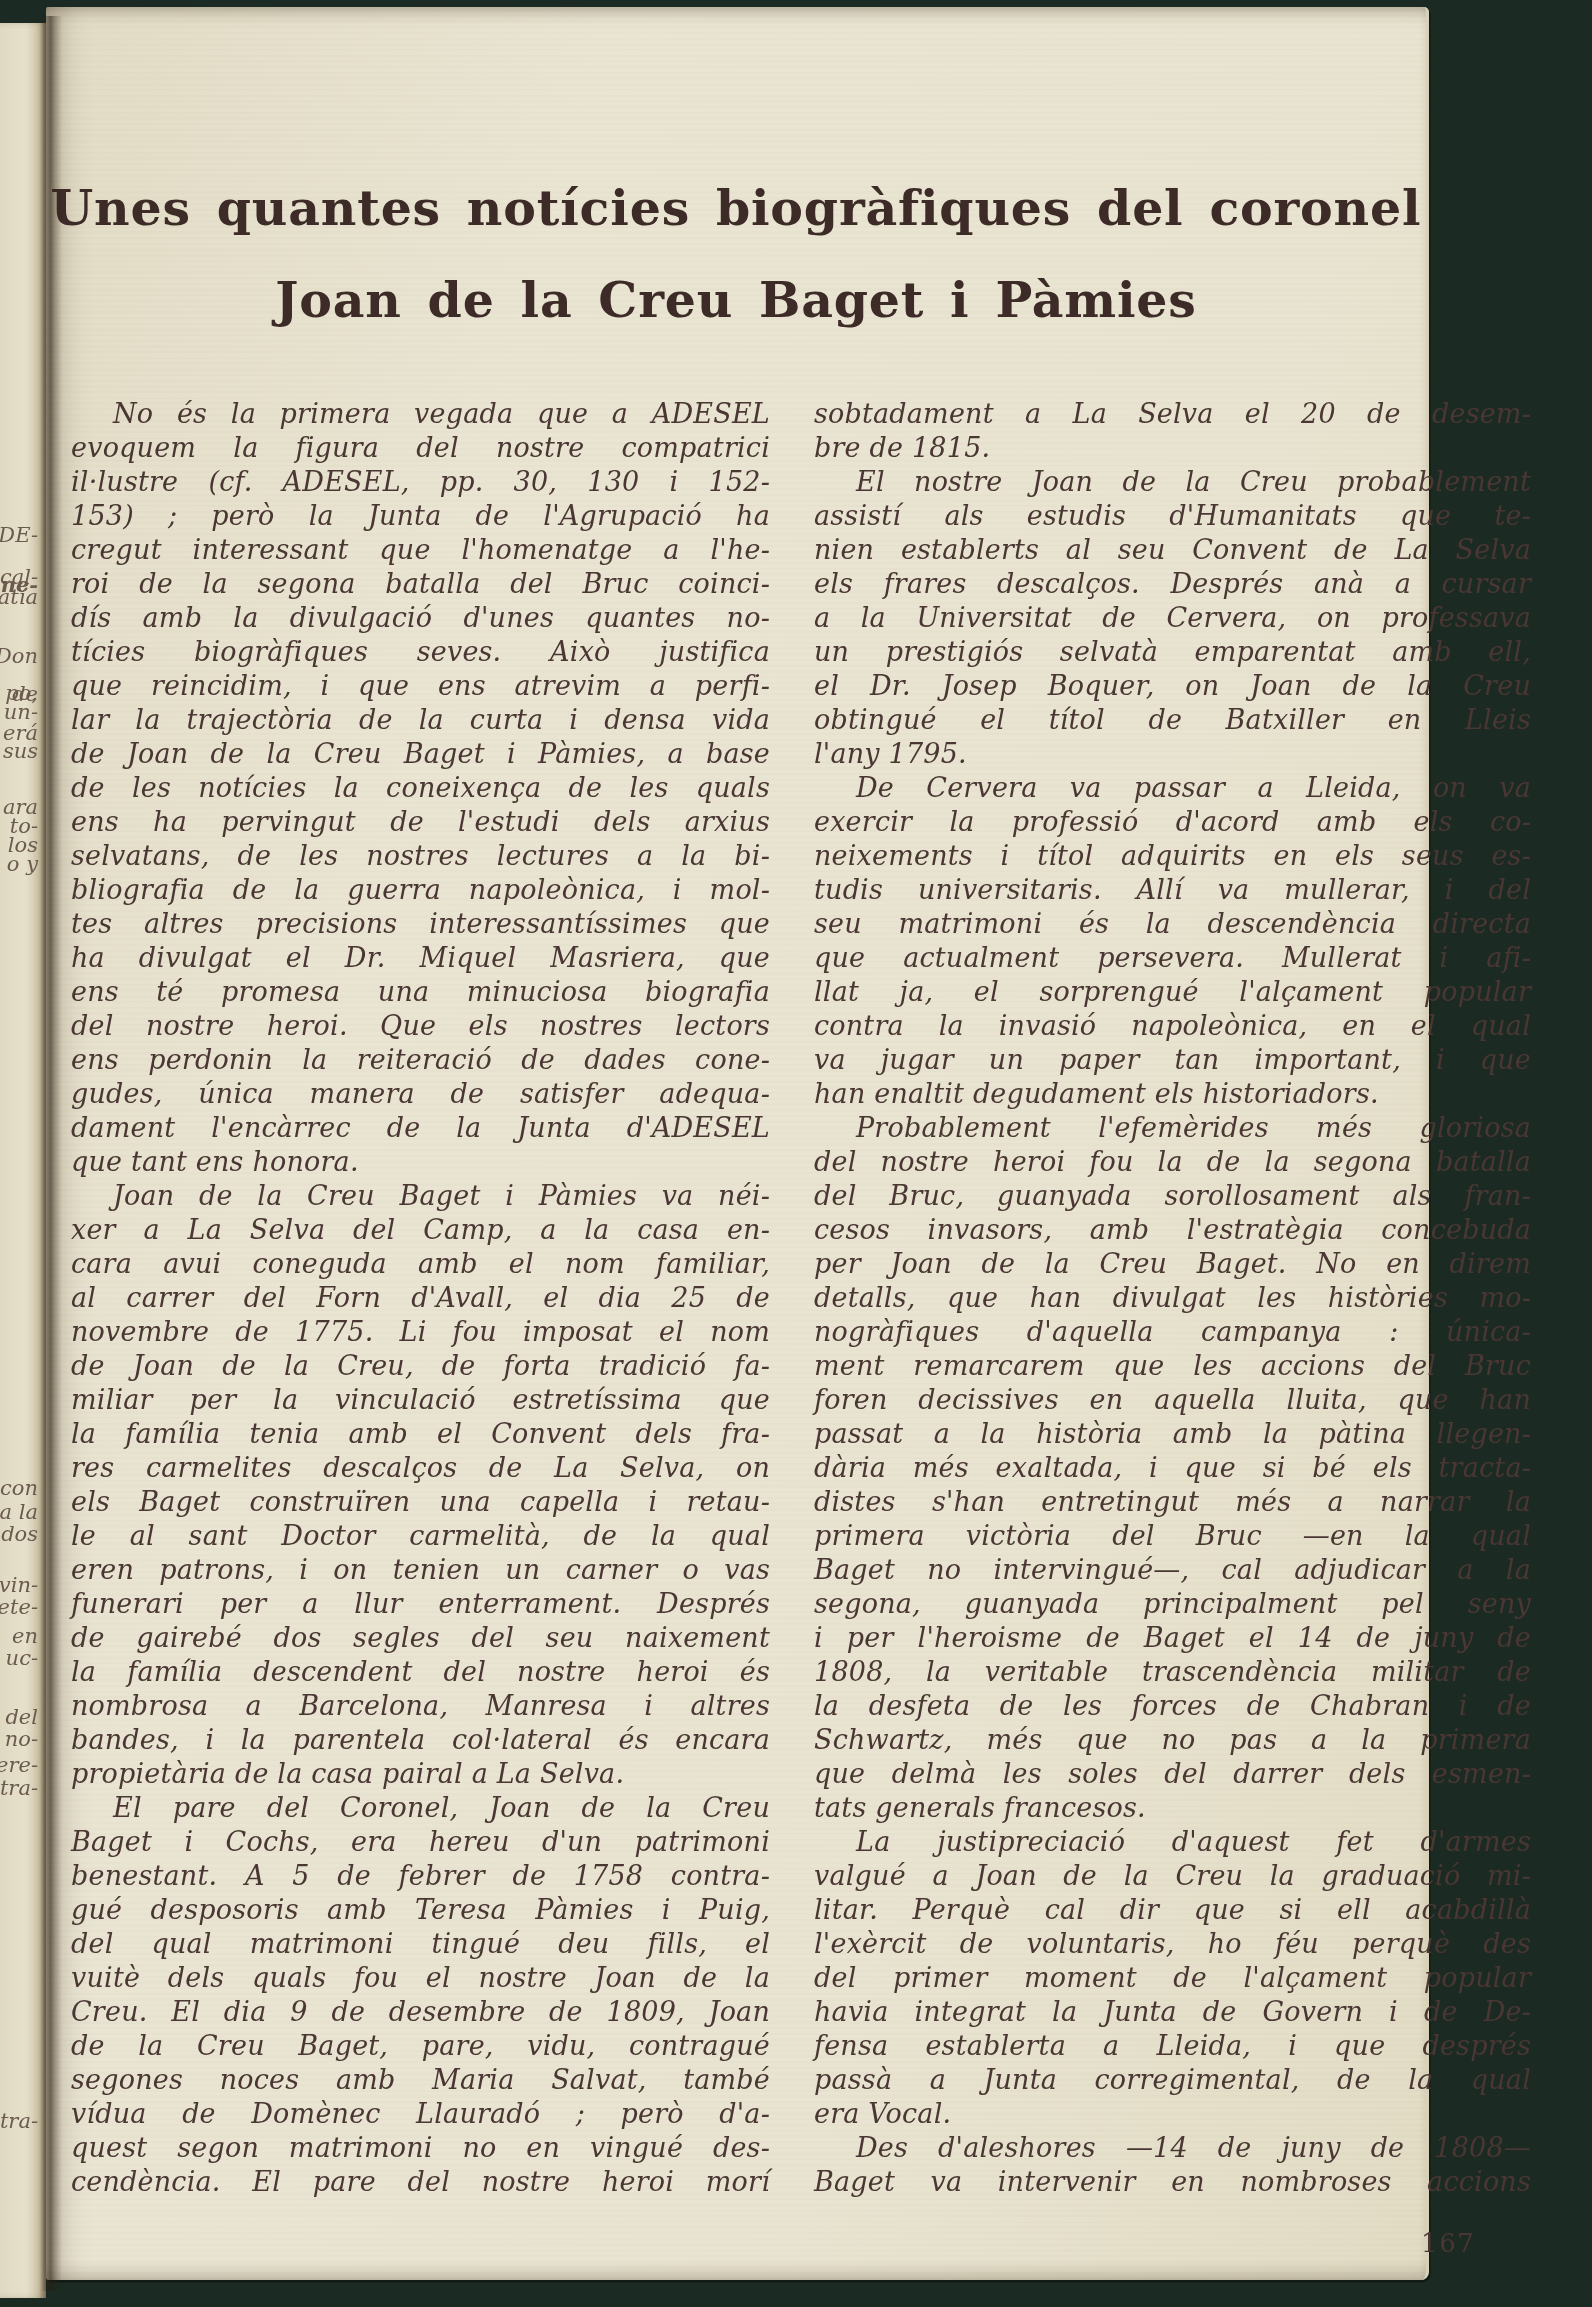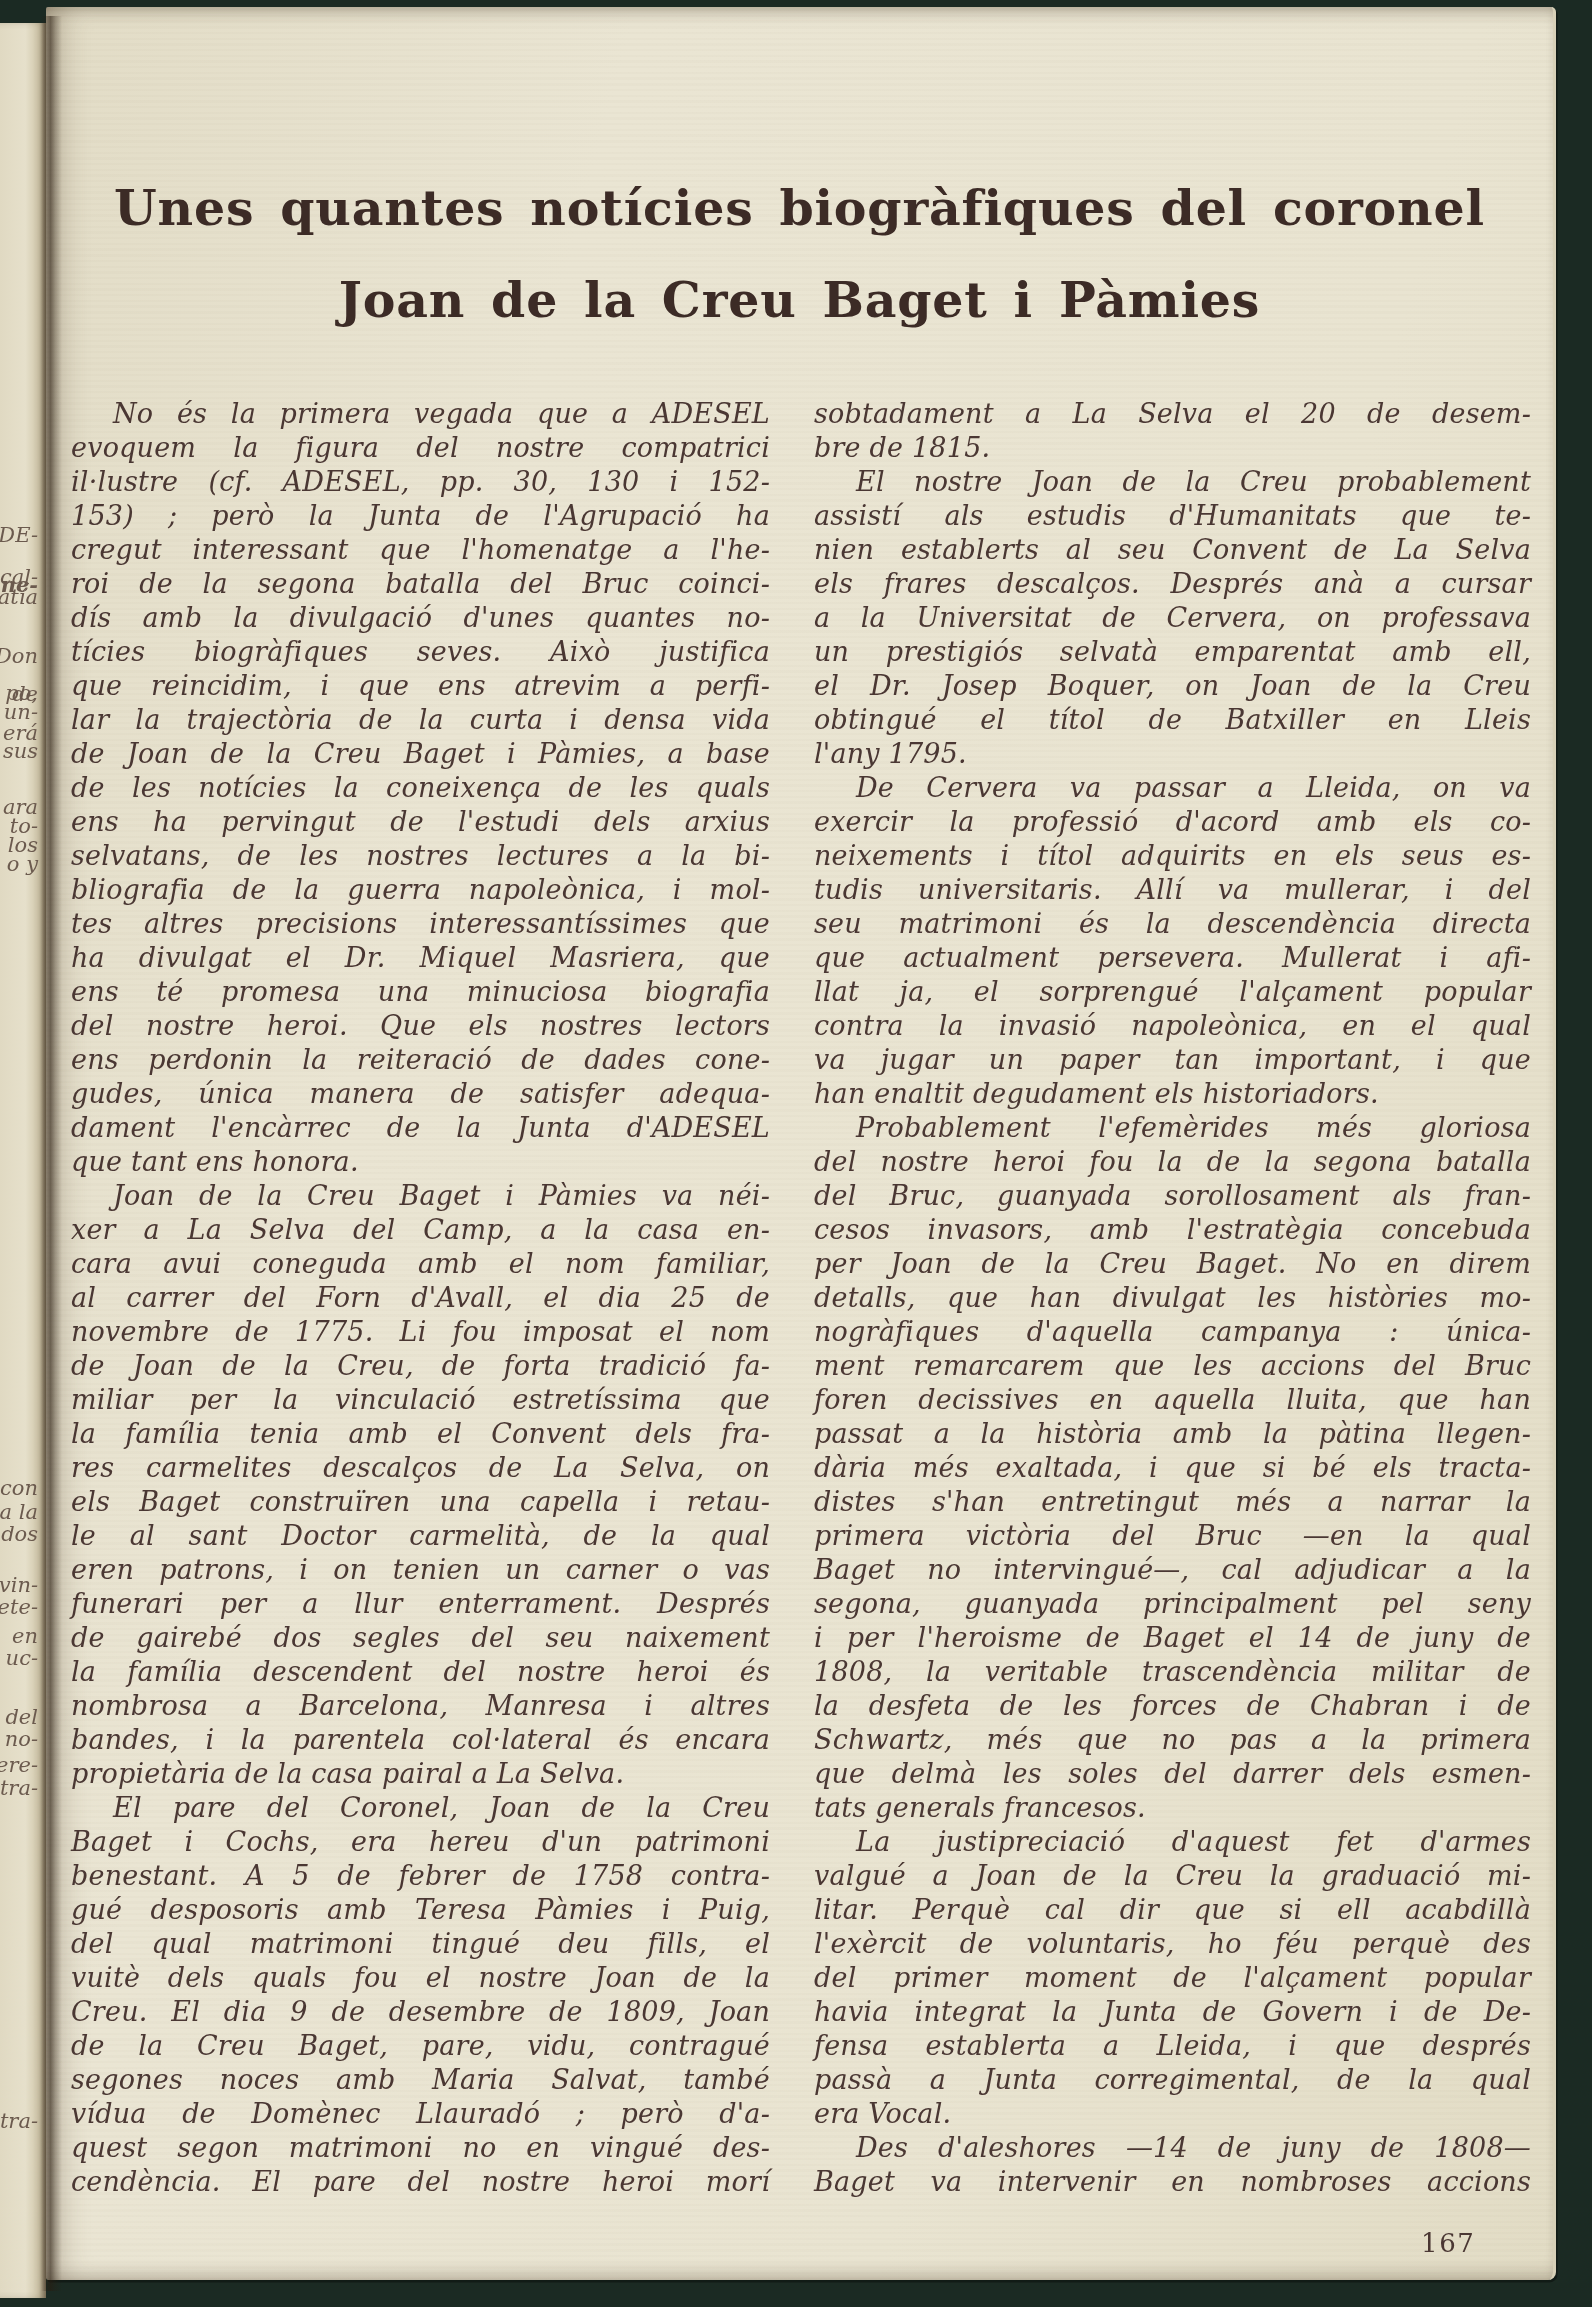--- a/index.html
+++ b/index.html
@@ -34,21 +34,21 @@
     white-space:nowrap;
   }
   .spine-shadow{
     position:absolute;left:41px;top:16px;width:21px;height:2275px;
     background:linear-gradient(90deg,rgba(40,28,16,.0) 0%,rgba(40,28,16,.55) 45%,rgba(40,28,16,.25) 70%,rgba(40,28,16,0) 100%);
     z-index:3;
   }
 
   
   .page{
-    position:absolute;left:46px;top:6.5px;width:1510px;height:2273px;
+    position:absolute;left:46px;top:6.5px;width:1383px;height:2273px;
     background:
       repeating-linear-gradient(0deg,rgba(90,70,40,.018) 0 2.4px,rgba(255,255,255,0) 2.4px 5.7px),
       linear-gradient(105deg,#e2dcc6 0%,#eae5d3 28%,#e9e4d1 68%,#e2dcc5 100%);
     border-right:3.2px solid var(--paper-edge);
     border-radius:2.4px 4.9px 8px 2.4px;
     box-shadow:
       inset 24px 0 31px -13px rgba(80,60,40,.38),
       inset 0 11.4px 14.6px -9.7px rgba(60,45,25,.35),
       inset 0 -13px 18px -11.4px rgba(60,45,25,.30),
       1.6px 2.4px 0 rgba(0,0,0,.35);

